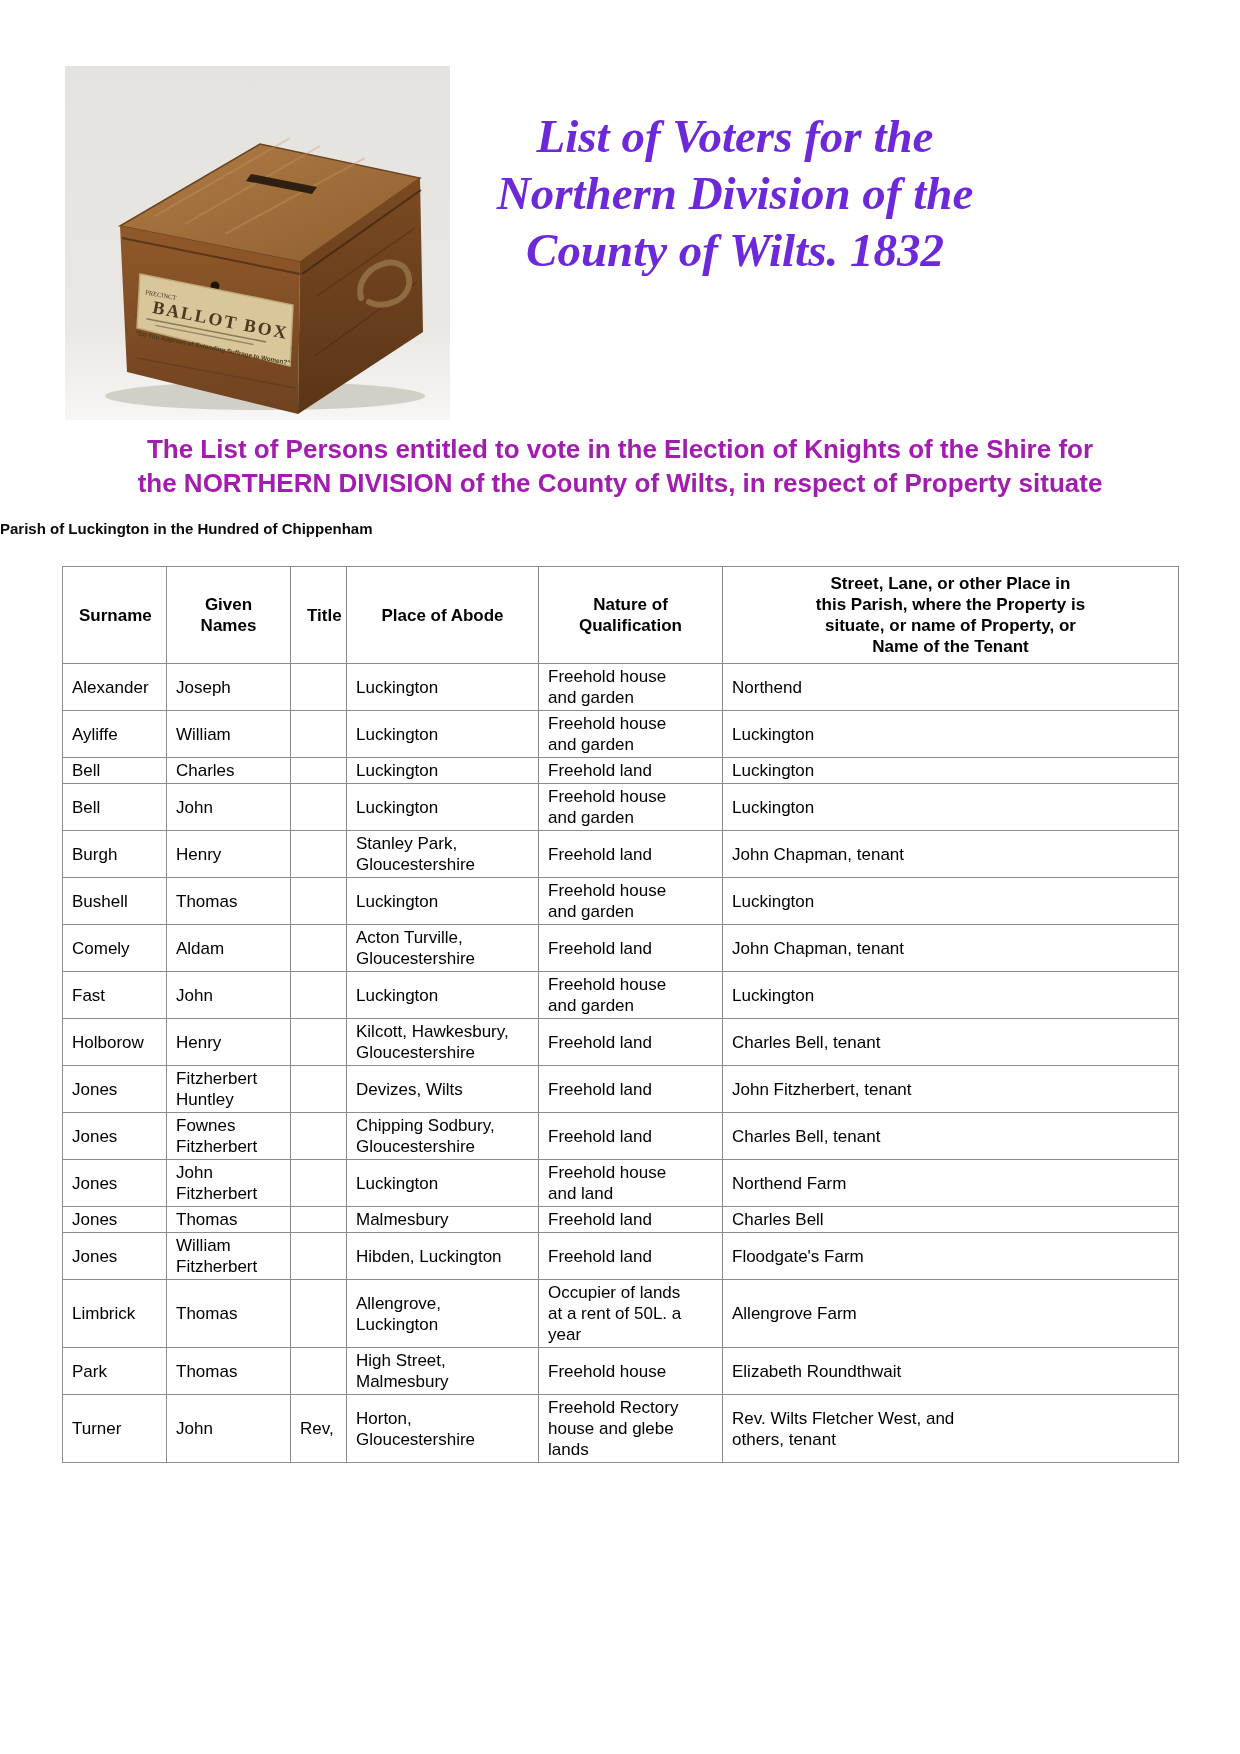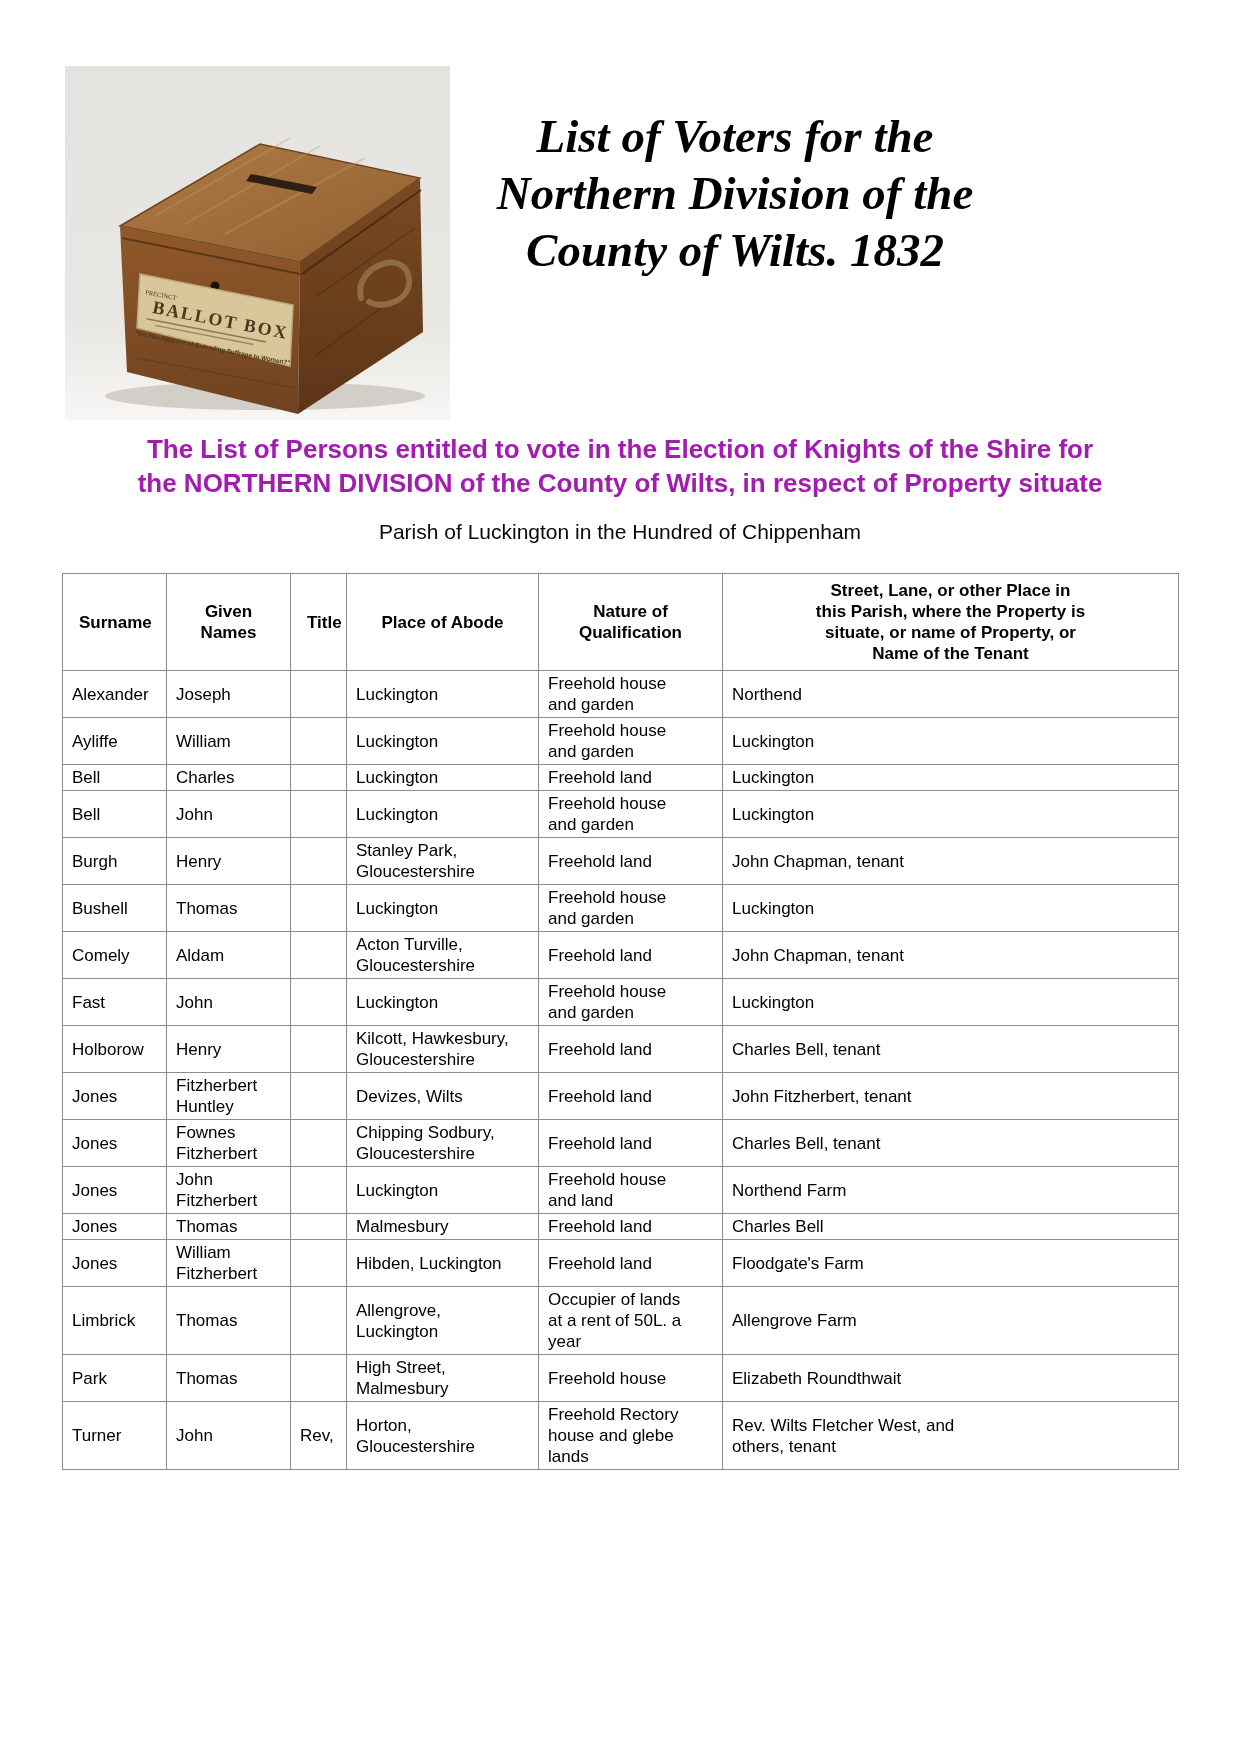--- a/index.html
+++ b/index.html
@@ -25,41 +25,41 @@
   .main-title {
     position: absolute;
     left: 440px; top: 108px;
     width: 590px;
     text-align: center;
     font-family: "Liberation Serif", serif;
     font-style: italic;
     font-weight: bold;
     font-size: 47px;
     line-height: 57px;
-    color: #000000;
+    color: #6d28d9;
   }
   .main-title span { display: block; }
 
   
   .intro {
     margin: 12px auto 0;
     width: 1140px;
     text-align: center;
     font-weight: bold;
     font-size: 26px;
     line-height: 34px;
     color: #a21caf;
   }
   .intro span { display: block; }
 
   .subheading {
     margin-top: 20px;
-    text-align: center;
-    font-weight: normal;
-    font-size: 21px;
+    text-align: left;
+    font-weight: bold;
+    font-size: 15px;
     color: #0a0a0a;
   }
 
   
   table.voters {
     border-collapse: collapse;
     table-layout: fixed;
     width: 1116px;
     margin: 29px 0 0 62px;
     font-size: 17px;

